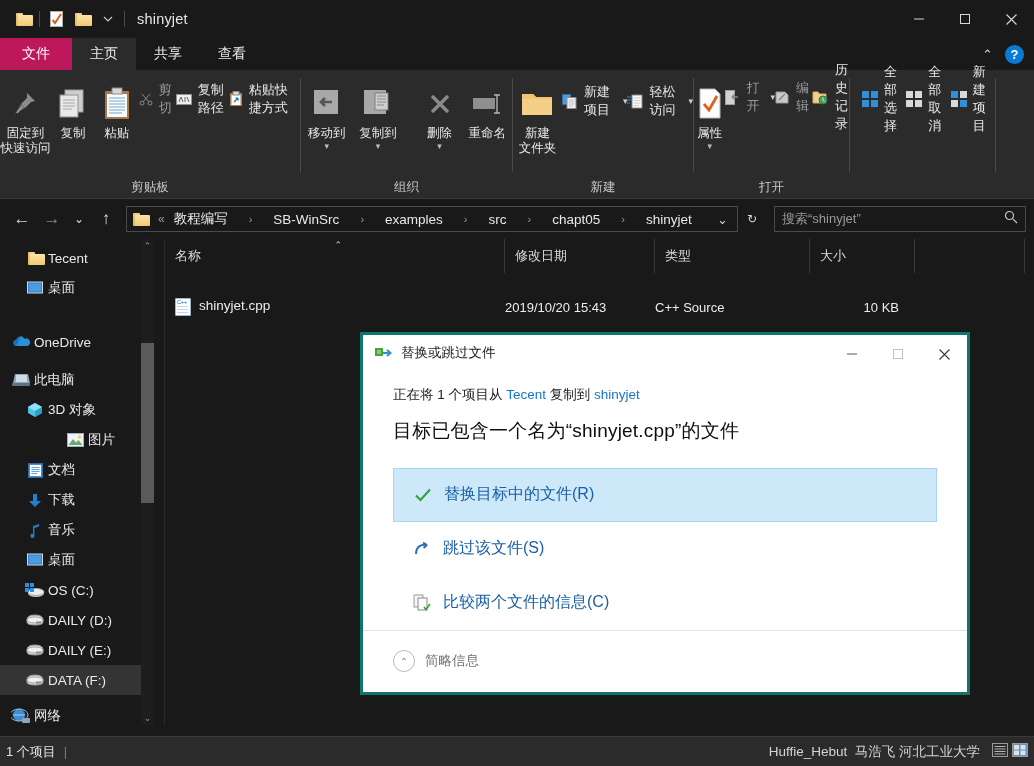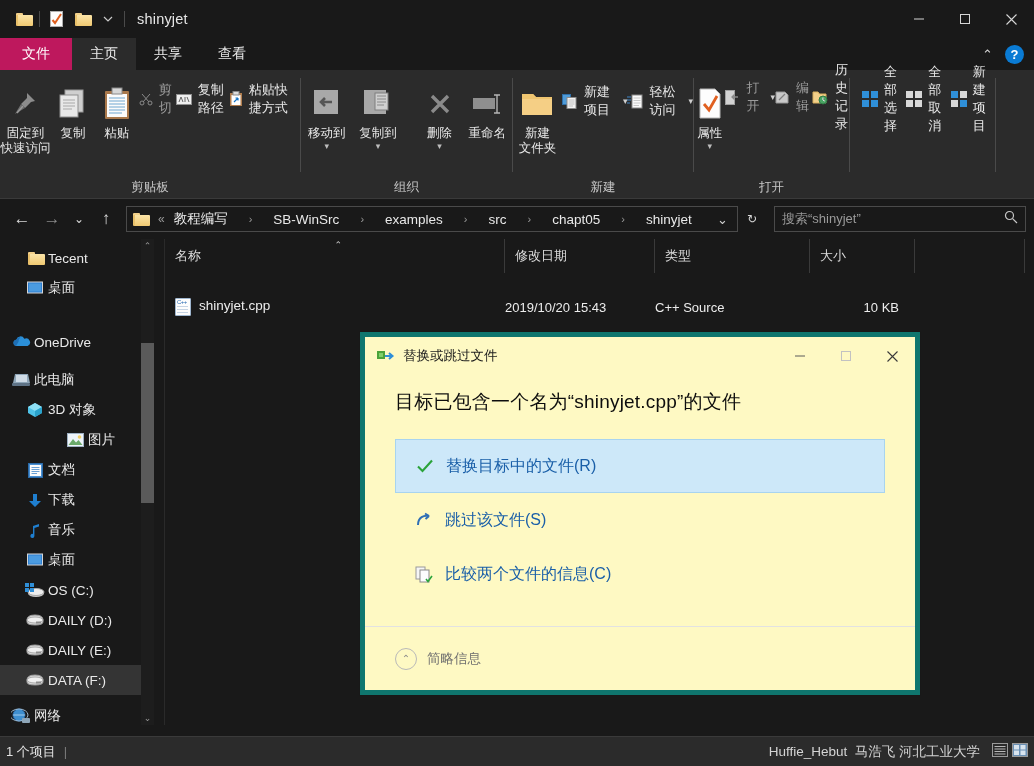--- a/index.html
+++ b/index.html
@@ -151,22 +151,22 @@
     background: #2b2b2b; border-top: 1px solid #3a3a3a; display: flex;
     align-items: center; justify-content: space-between; padding: 0 6px;
   }
   .status-left { color: #e2e2e2; font-size: 13px; display: flex; align-items: center; gap: 8px; }
   .status-div { color: #7a7a7a; }
   .status-right { display: flex; align-items: center; gap: 12px; color: #d4d4d4; font-size: 13.5px; }
   .viewicons { display: flex; gap: 4px; align-items: center; }
 
   
   .dlg {
-    position: absolute; left: 360px; top: 332px; width: 560px; height: 363px;
-    background: #fef9c3; border: 5px solid #0f766e;
+    position: absolute; left: 360px; top: 332px; width: 610px; height: 363px;
+    background: #ffffff; border: 3px solid #0f766e;
     box-shadow: 0 0 0 1px rgba(0,0,0,.04);
     display: flex; flex-direction: column;
   }
   .dlg-title { height: 38px; display: flex; align-items: center; padding-left: 12px; position: relative; }
   .dlg-ico { width: 18px; height: 14px; position: relative; margin-right: 8px; }
   .dlg-title-text { color: #1c1c1c; font-size: 13.5px; }
   .dlg-wc { position: absolute; right: 0; top: 0; height: 38px; display: flex; }
   .dlg-wcbtn { width: 46px; height: 38px; display: flex; align-items: center; justify-content: center; }
   .dlg-body { flex: 1; padding: 0 30px; }
   .dlg-sub { font-size: 13.5px; color: #222; margin-top: 14px; }
@@ -805,20 +805,23 @@
         </div>
         <div class="dlg-wcbtn">
           <svg width="13" height="13" viewBox="0 0 13 13">
               <path d="M1.5 1.5 L11.5 11.5 M11.5 1.5 L1.5 11.5" stroke="#3a3a3a" stroke-width="1.1"></path>
             </svg>
         </div>
       </div>
     </div>
 
     <div class="dlg-body">
+      <div class="dlg-sub">
+        <span>正在将 1 个项目从 </span><span class="link">Tecent</span><span> 复制到 </span><span class="link">shinyjet</span>
+      </div>
       <div class="dlg-head">目标已包含一个名为“shinyjet.cpp”的文件</div>
 
       <div class="opts">
         <div class="opt sel">
           <span class="oico">
             <svg width="18" height="16" viewBox="0 0 18 16">
                 <path d="M2 8.5 L6.5 13 L16 2.5" stroke="#2aa33a" stroke-width="2.1" fill="none"></path>
               </svg>
           </span>
           <span>替换目标中的文件(R)</span>

